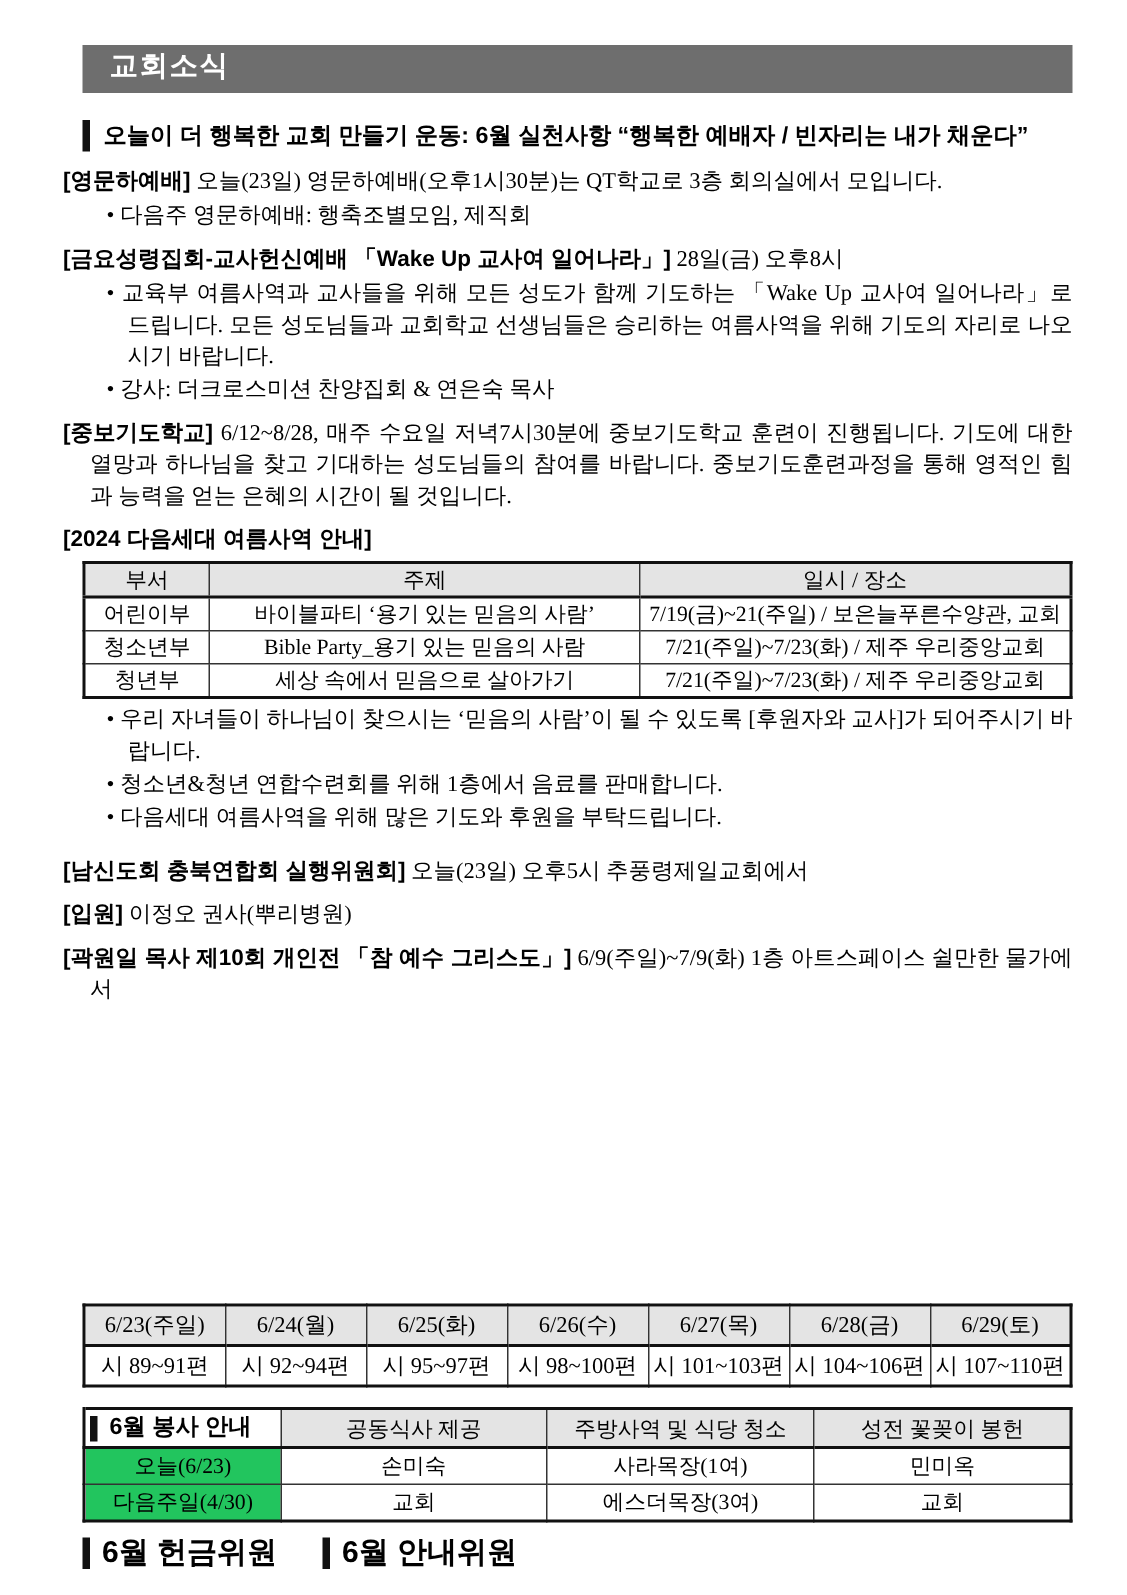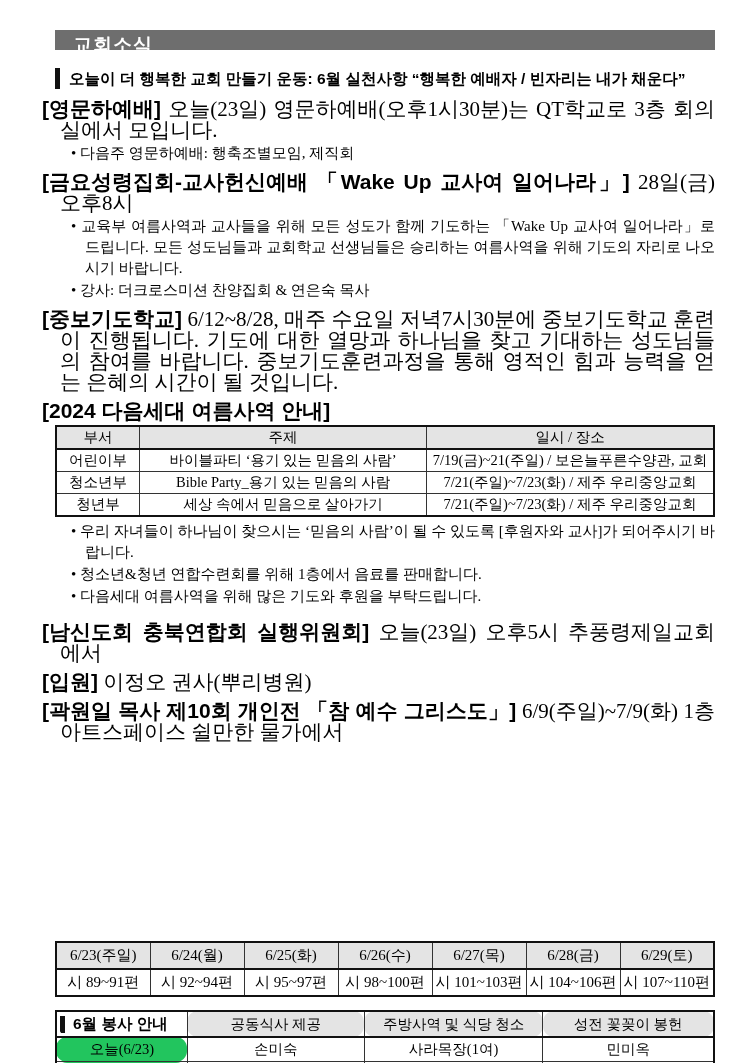--- a/index.html
+++ b/index.html
@@ -1,28 +1,28 @@
 <!DOCTYPE html>
 <html lang="ko"><head>
 <meta charset="utf-8">
 <style>
   html,body{margin:0;padding:0;background:#fff;}
   body{width:751px;height:1063px;overflow:hidden;color:#000;
        font-family:"Liberation Serif","DejaVu Serif",serif;}
   .page{box-sizing:border-box;width:751px;height:1063px;padding:30px 36px 0 55px;}
 
-  .titlebar{background:#6e6e6e;color:#fff;height:20px;line-height:30px;
+  .titlebar{background:#6e6e6e;color:#fff;height:32px;line-height:30px;
             font-family:Liberation Sans, sans-serif;
             font-weight:bold;font-size:19px;padding-left:18px;letter-spacing:1px;}
 
   .headline{margin:18px 0 9px 0;border-left:5px solid #111;padding-left:9px;
             font-family:"Liberation Sans","DejaVu Sans",sans-serif;
             font-weight:bold;font-size:15.5px;line-height:21px;}
 
-  .para{font-size:21px;line-height:21px;margin:7px 0 2px 0;text-align:justify;
+  .para{font-size:15px;line-height:21px;margin:7px 0 2px 0;text-align:justify;
         padding-left:5px;text-indent:-18px;}
   .label{font-family:"Liberation Sans","DejaVu Sans",sans-serif;font-weight:bold;}
   .bullet{font-size:15px;line-height:21px;margin:1px 0;text-align:justify;
           padding-left:30px;text-indent:-14px;}
   .bullet::before{content:"\2022\00a0";}
 
   table{border-collapse:collapse;width:660px;table-layout:fixed;text-align:center;
         font-size:14.5px;}
   .tbl{border:2px solid #111;margin-top:3px;padding-left:28px;}
   .tbl th,.tbl td{border:1px solid #333;padding:1px 3px;overflow:hidden;
@@ -32,21 +32,21 @@
   .w1{width:12%}.w2{width:44%}.w3{width:44%}
 
   .gap{height:193px;}
 
   .svc th.title-cell{background:#fff;text-align:left;border-left:2px solid #111;}
   .svc .title-inner{display:flex;align-items:center;
        font-family:"Liberation Sans","DejaVu Sans",sans-serif;font-weight:bold;
        font-size:15.5px;line-height:22px;}
   .svc .title-inner .vbar{width:5px;height:17px;background:#111;margin-right:8px;flex:0 0 auto;}
   .svc td.rowlabel{background:#22c55e;}
-  .svc th,.svc td{height:21px;border-radius:11px;}
+  .svc th,.svc td{height:21px;}
   .manna-tbl th,.manna-tbl td{height:23px;font-size:15px;}
   .c1{width:19.7%}.c2{width:27%}.c3{width:27.3%}.c4{width:26%}
 
   .committee{display:flex;margin-top:10px;}
   .committee .col-left{width:160px;flex:0 0 auto;}
   .committee .col-right{flex:1;}
   .committee h3{margin:0 0 3px 0;border-left:5px solid #111;padding-left:8px;
       font-family:"Liberation Sans","DejaVu Sans",sans-serif;
       font-weight:bold;font-size:20px;line-height:21px;}
 </style>

